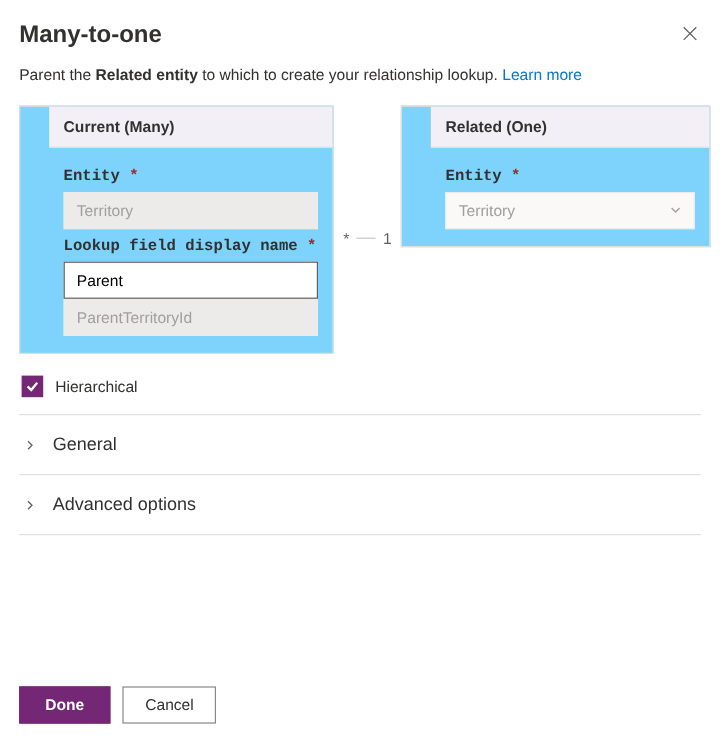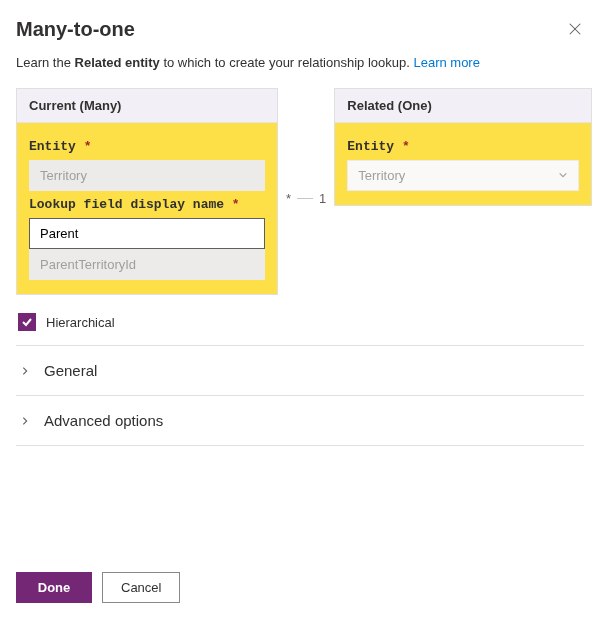--- a/index.html
+++ b/index.html
@@ -37,22 +37,23 @@
     }
     .link { color: #0078d4; cursor: pointer; }
     .panels {
       display: flex;
       align-items: flex-start;
       gap: 0;
       margin-bottom: 12px;
     }
     .panel {
       border: 1px solid #e1dfdd;
-      background: #fde047;
+      background: #7dd3fc;
       flex-shrink: 0;
+      padding-left: 24px;
     }
     .panel-left { width: 262px; }
     .panel-right { width: 258px; }
     .panel-head {
       background: #f3eff7;
       border-bottom: 1px solid #e7e2ea;
       padding: 9px 12px;
       font-weight: 600;
       font-size: 13px;
       color: #323130;
@@ -172,21 +173,21 @@
   <div class="title">Many-to-one</div>
   <div class="close">
     <svg viewBox="0 0 16 16" width="14" height="14">
         <line x1="2" y1="2" x2="14" y2="14" stroke="#605e5c" stroke-width="1.2"></line>
         <line x1="14" y1="2" x2="2" y2="14" stroke="#605e5c" stroke-width="1.2"></line>
       </svg>
   </div>
 </div>
 
 <div class="instruction">
-  <span>Learn the </span><b>Related entity</b><span> to which to create your relationship lookup. </span><span class="link">Learn more</span>
+  <span>Parent the </span><b>Related entity</b><span> to which to create your relationship lookup. </span><span class="link">Learn more</span>
 </div>
 
 <div class="panels">
   <div class="panel panel-left">
     <div class="panel-head">Current (Many)</div>
     <div class="panel-body">
       <div class="field-label">
         <span>Entity</span> <span class="req">*</span>
       </div>
       <div class="disabled-input">Territory</div>

